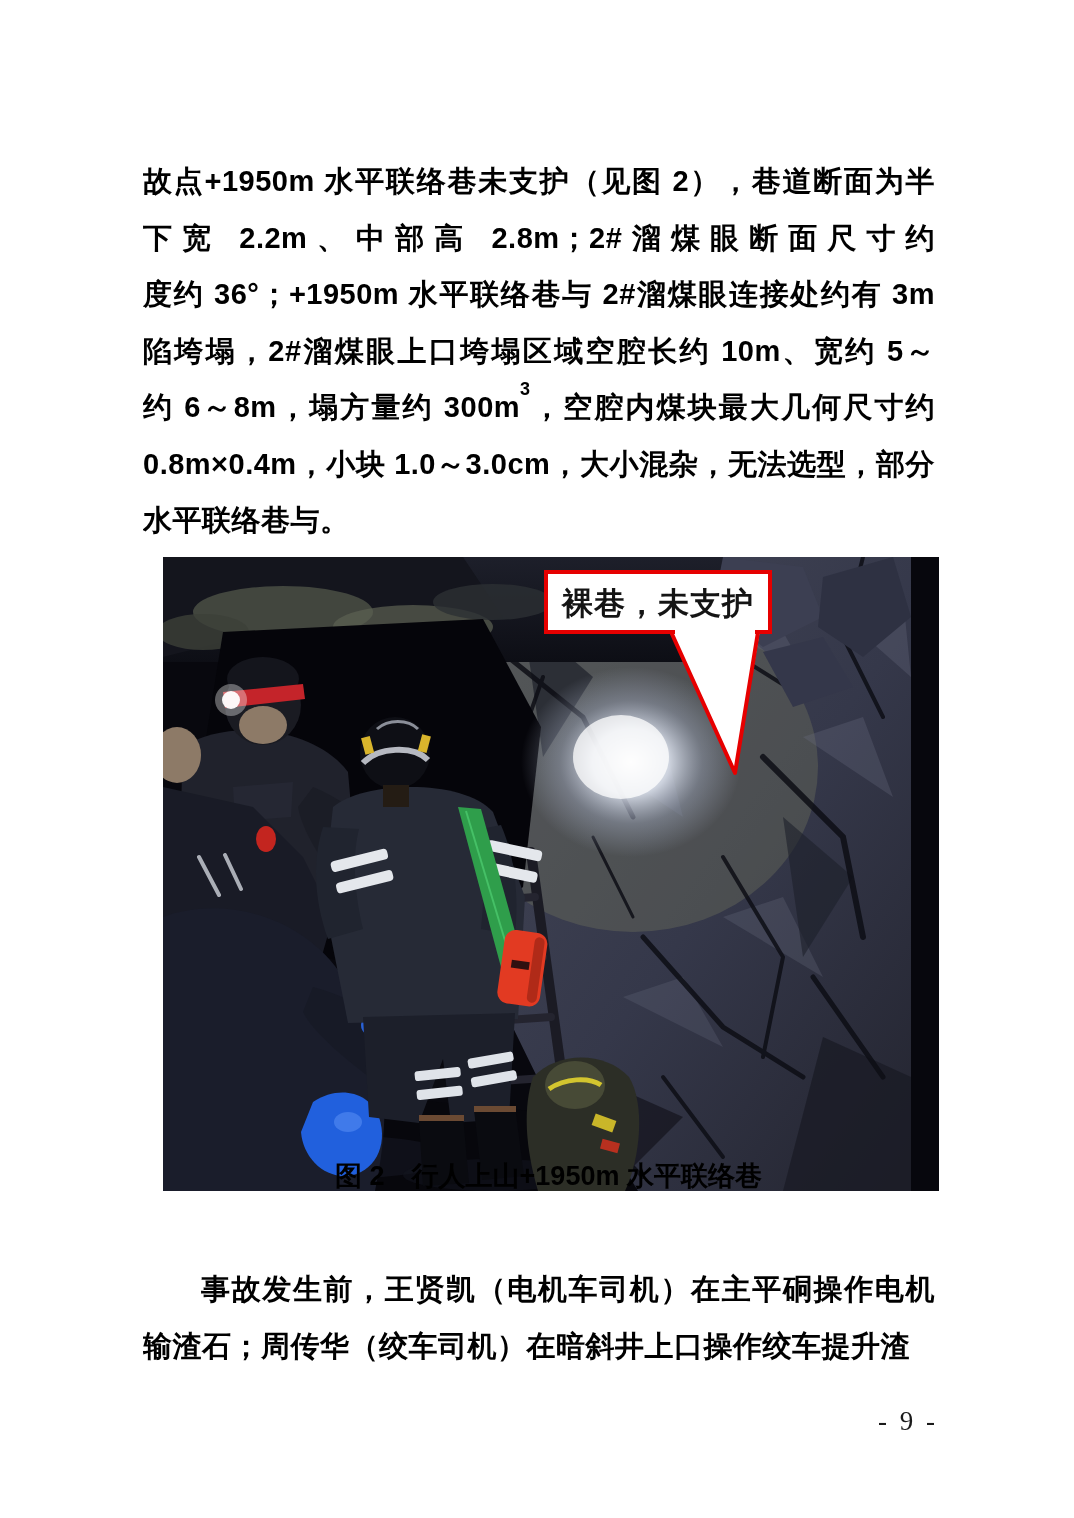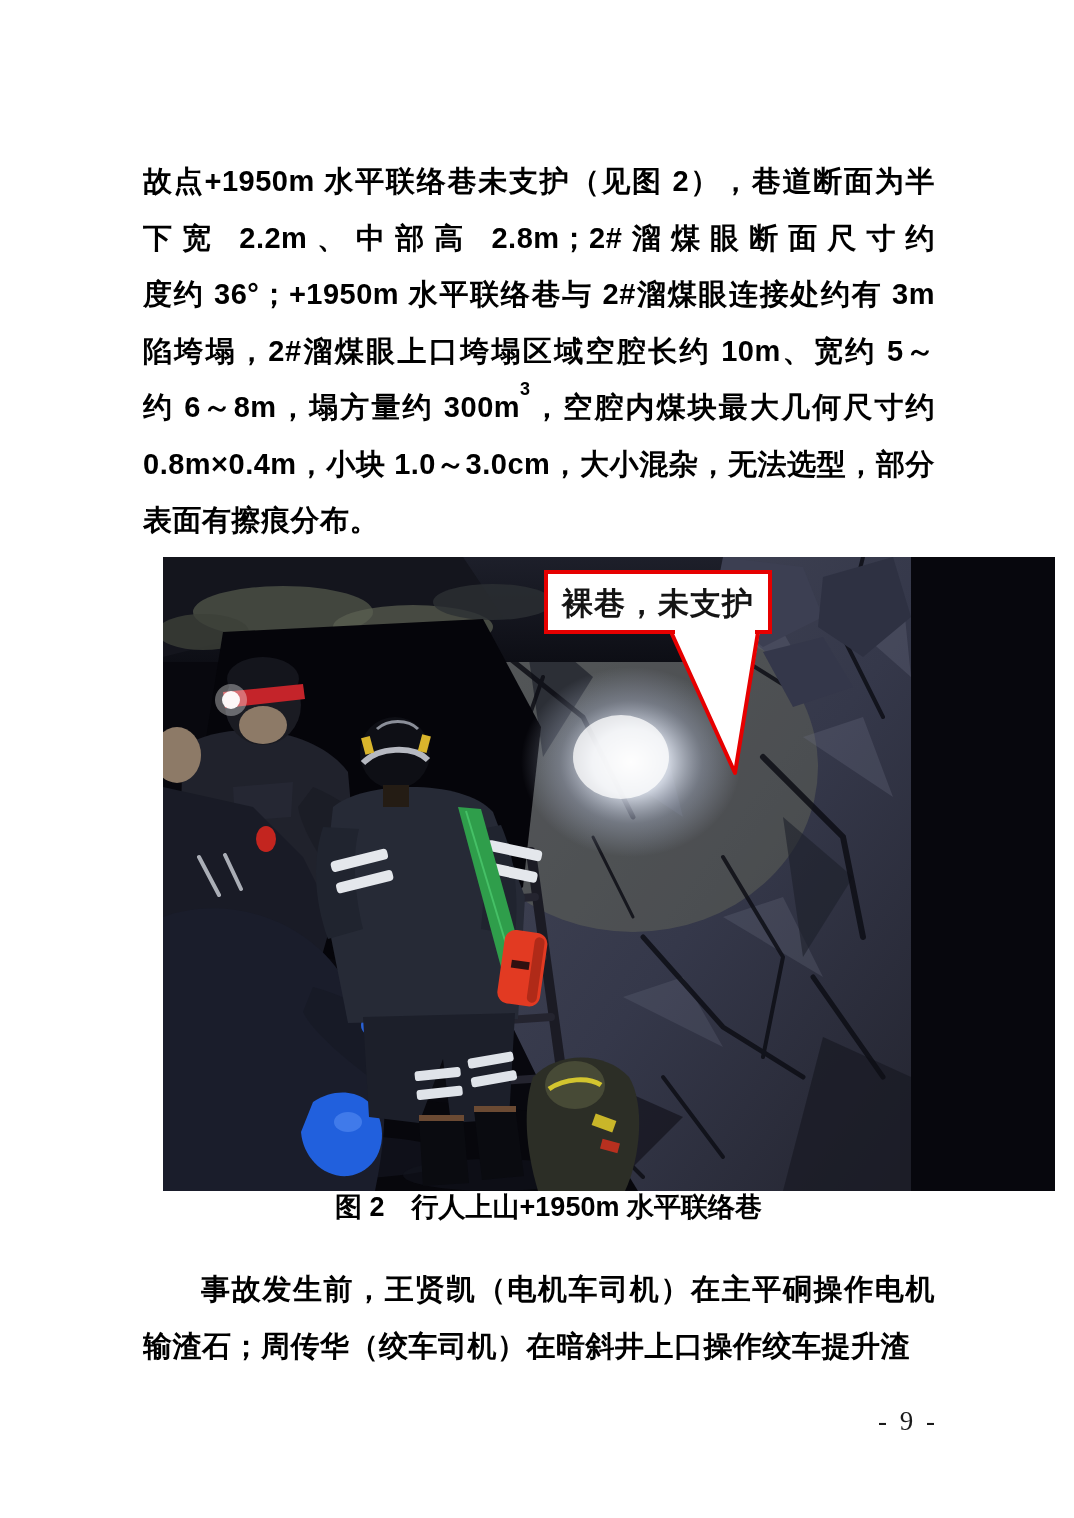--- a/index.html
+++ b/index.html
@@ -37,30 +37,30 @@
   .bline.indent { text-indent: 58px; }
   .bline sup {
     font-size: 18px;
     vertical-align: top;
     line-height: 1.2;
   }
   .photo-frame {
     position: absolute;
     left: 163px;
     top: 557px;
-    width: 892px;
+    width: 776px;
     height: 634px;
     background: #07070d;
     overflow: hidden;
   }
   .caption {
     position: absolute;
     left: 0;
     right: 0;
-    top: 1187px;
+    top: 1156px;
     height: 40px;
     line-height: 40px;
     text-align: center;
     font-size: 27px;
     font-weight: 600;
     margin-left: 23px;
   }
   .page-num {
     position: absolute;
     top: 1406px;
@@ -76,21 +76,21 @@
 
 <div class="page">
 
   <div class="bodyblock p1">
     <div class="bline">故点+1950m 水平联络巷未支护（见图 2），巷道断面为半圆拱形，</div>
     <div class="bline">下宽 2.2m、中部高 2.8m；2#溜煤眼断面尺寸约 1.8m×1.6m，坡</div>
     <div class="bline">度约 36°；+1950m 水平联络巷与 2#溜煤眼连接处约有 3m 巷道下</div>
     <div class="bline">陷垮塌，2#溜煤眼上口垮塌区域空腔长约 10m、宽约 5～7m、高</div>
     <div class="bline"><span>约 6～8m，塌方量约 300m</span><sup>3</sup><span>，空腔内煤块最大几何尺寸约 1.5m×</span></div>
     <div class="bline">0.8m×0.4m，小块 1.0～3.0cm，大小混杂，无法选型，部分煤块</div>
-    <div class="bline last">表面有擦痕分布。</div>
+    <div class="bline last">水平联络巷与。</div>
   </div>
 
   <div class="photo-frame">
     <svg width="748" height="634" viewBox="0 0 748 634" xmlns="http://www.w3.org/2000/svg">
       <defs>
         <radialGradient id="spot" cx="50%" cy="50%" r="50%">
           <stop offset="0%" stop-color="#ffffff" stop-opacity="0.97"></stop>
           <stop offset="35%" stop-color="#e3e9f5" stop-opacity="0.85"></stop>
           <stop offset="65%" stop-color="#aab3c9" stop-opacity="0.4"></stop>
           <stop offset="100%" stop-color="#aab3c9" stop-opacity="0"></stop>

